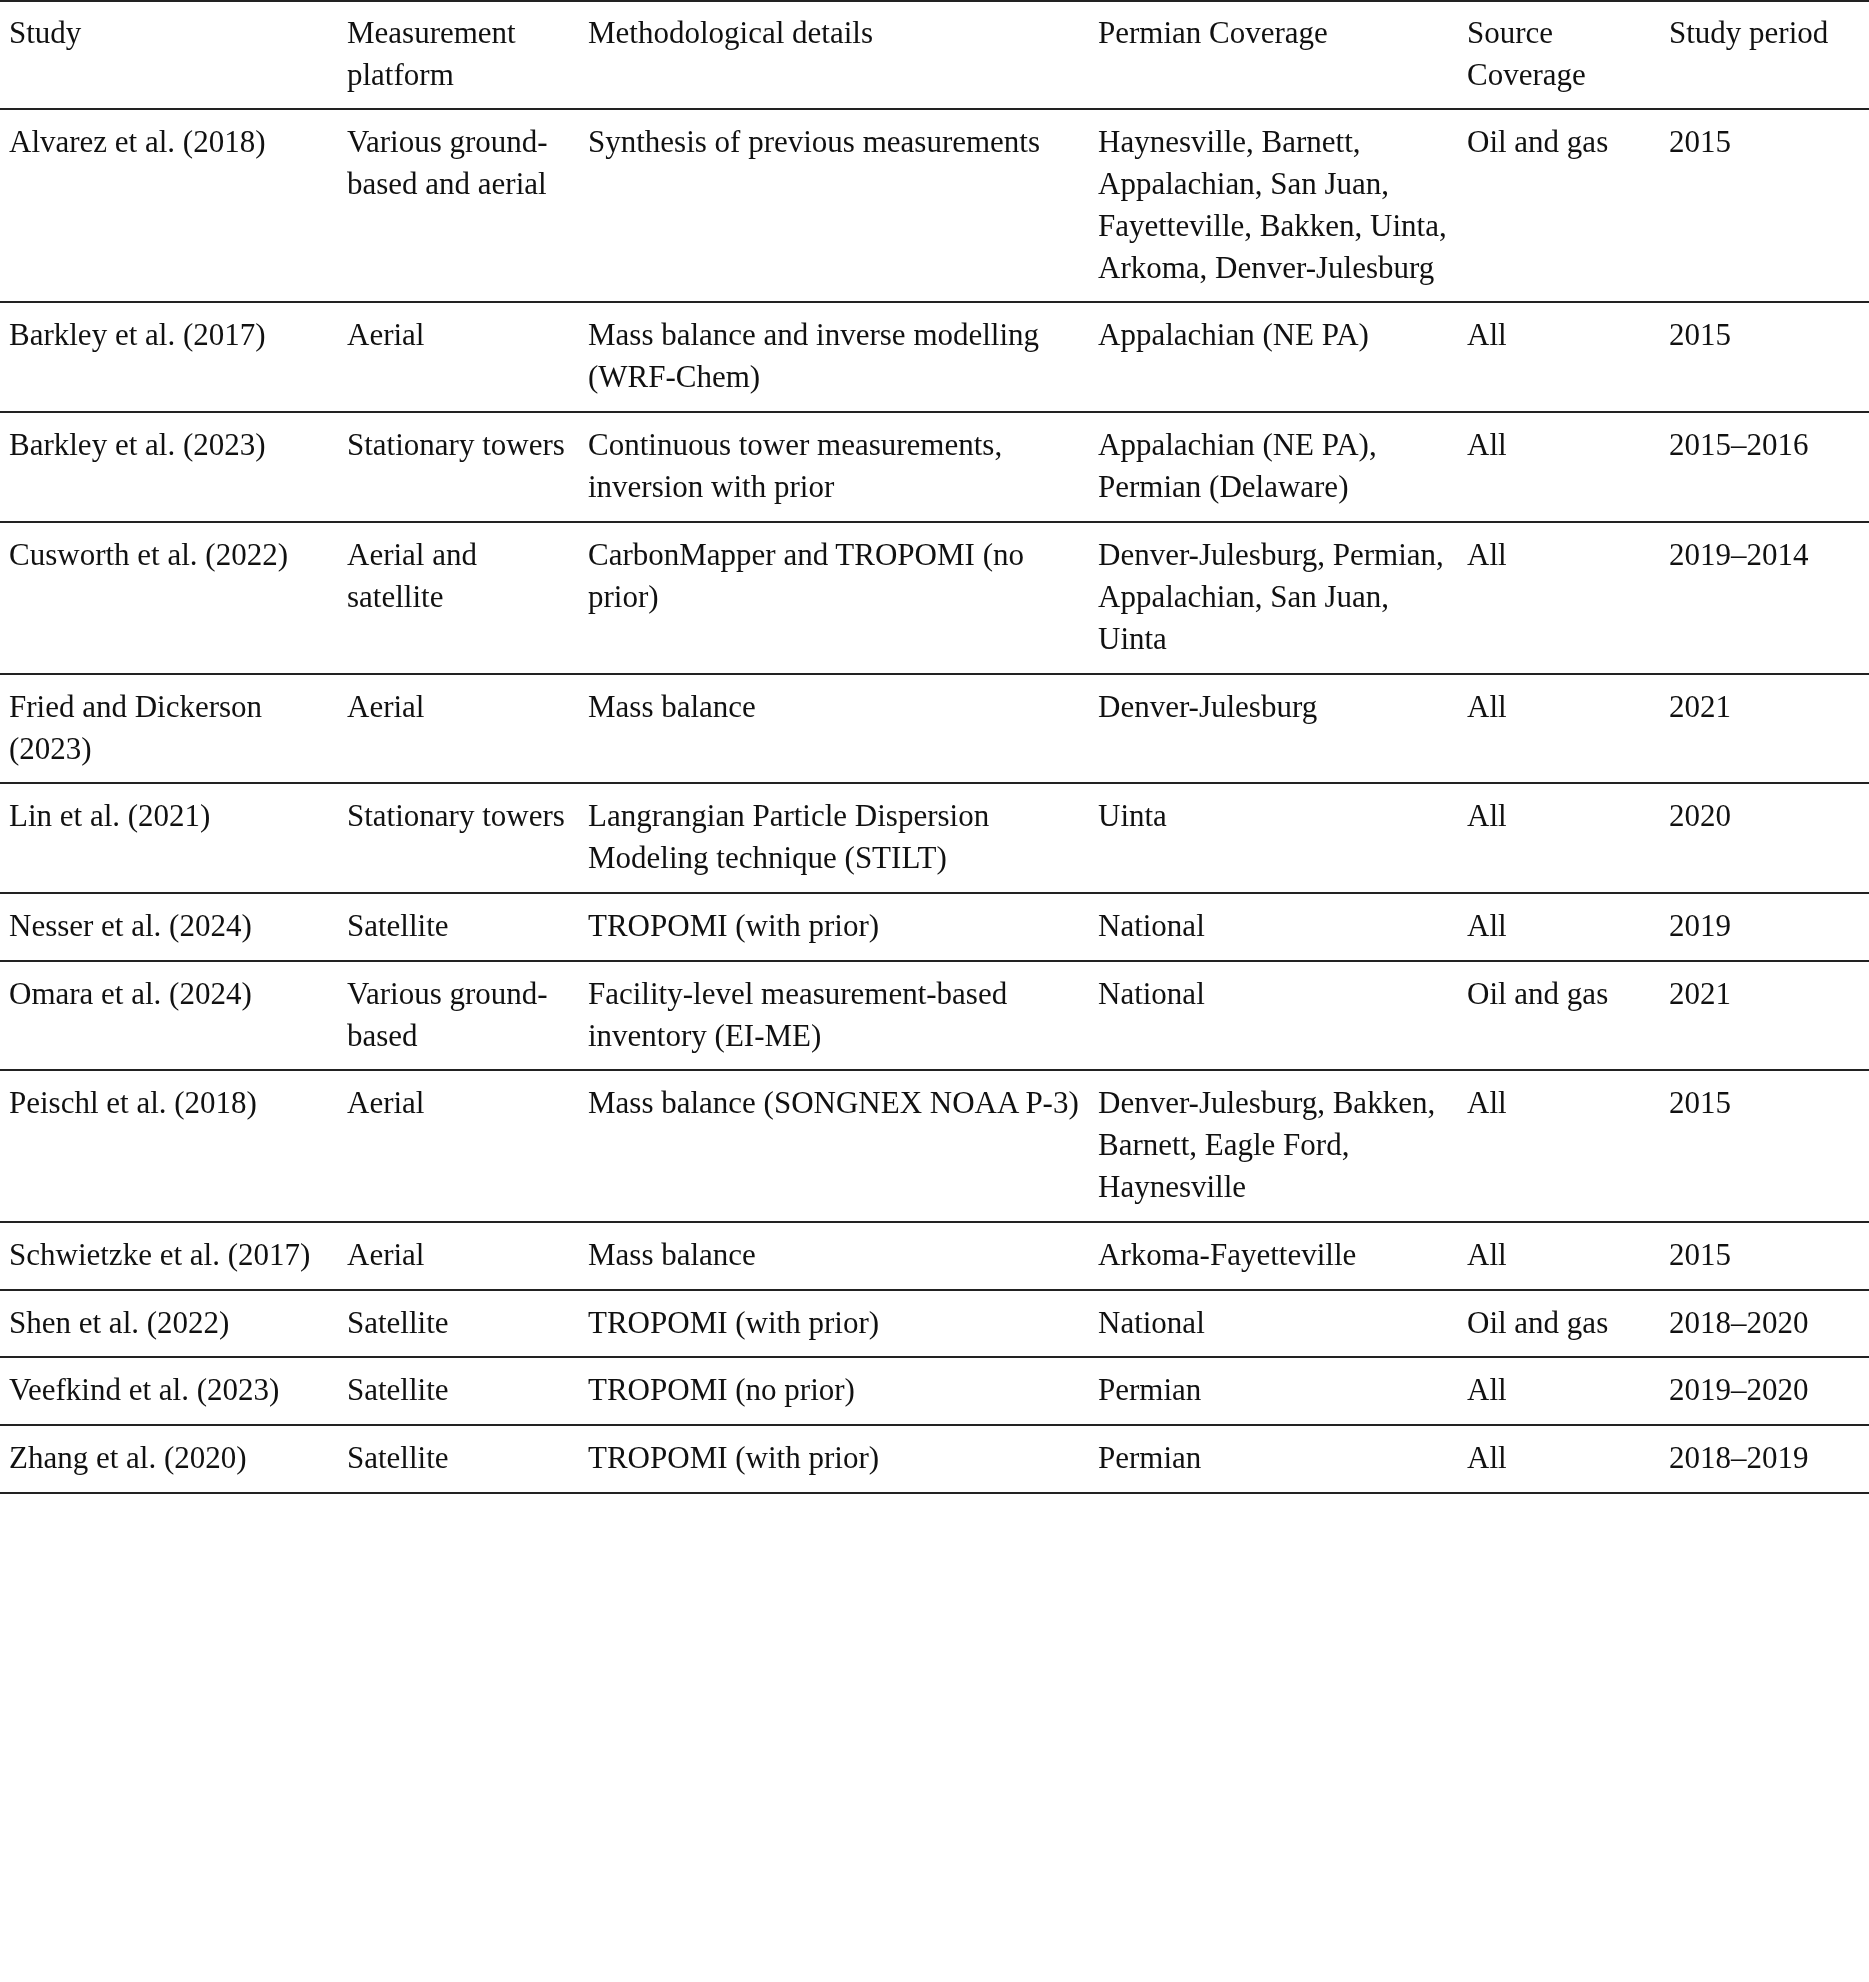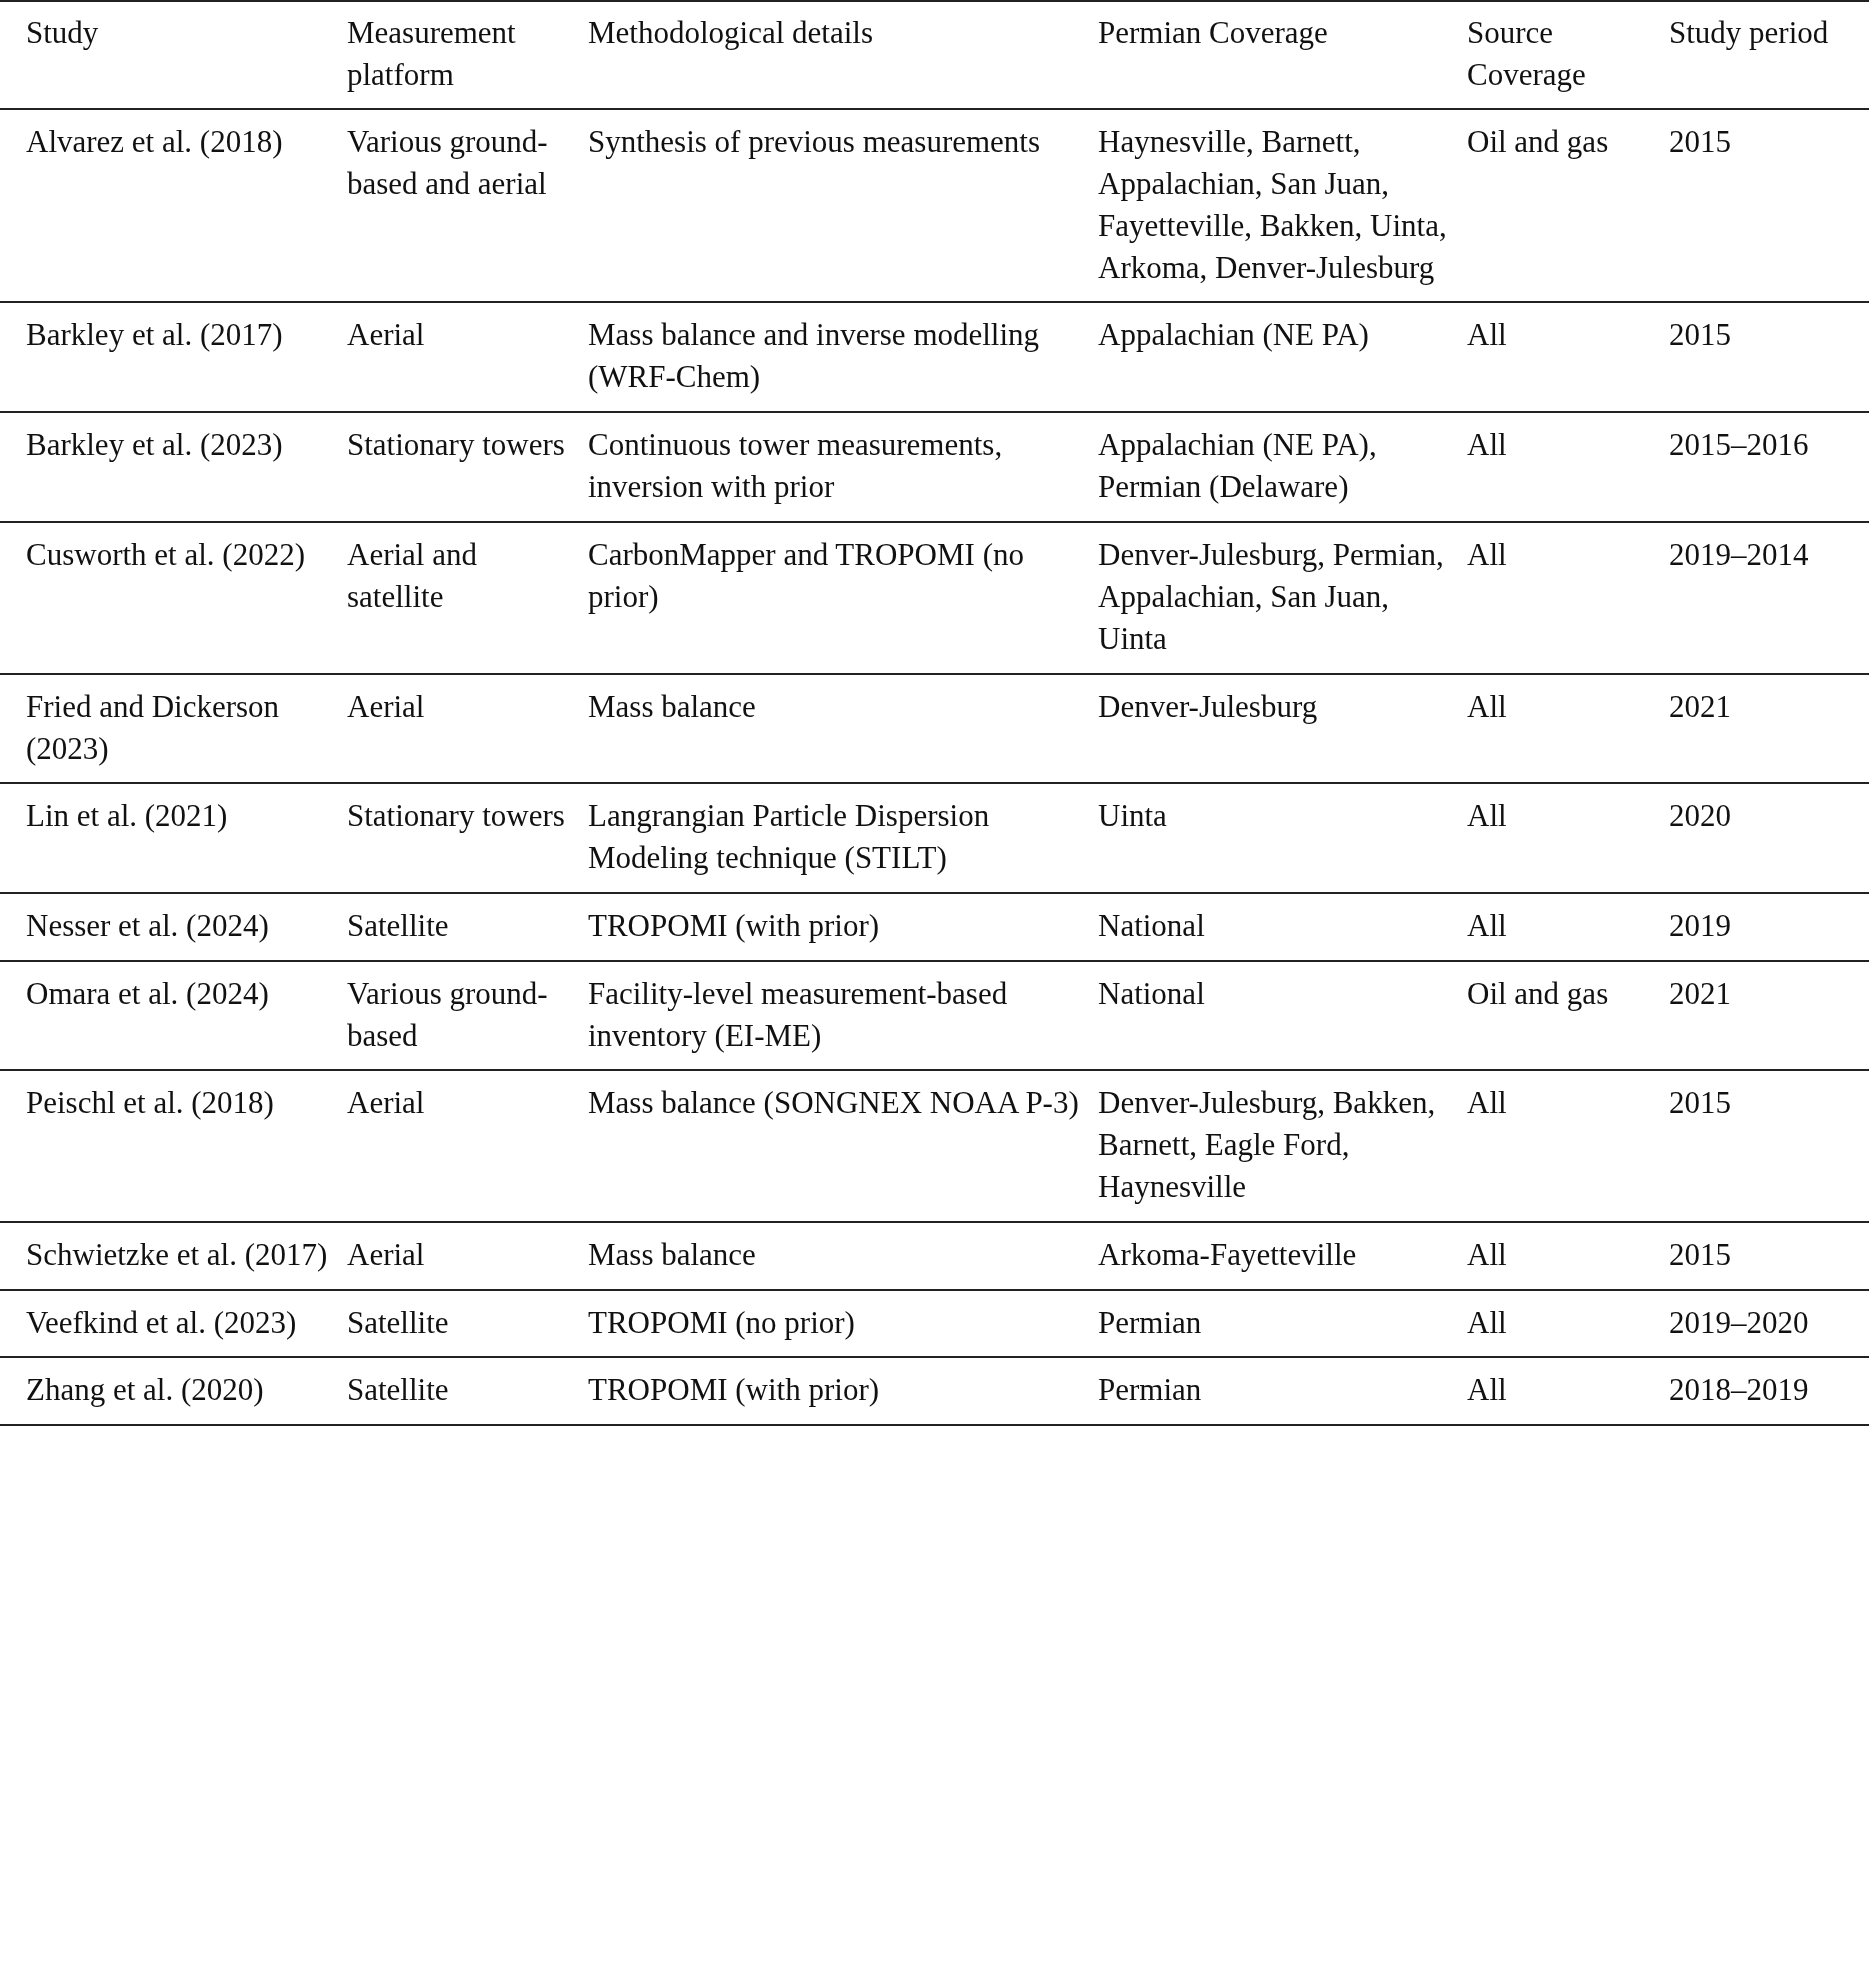--- a/index.html
+++ b/index.html
@@ -38,21 +38,21 @@
     table.studies th,
     table.studies td {
       text-align: left;
       vertical-align: top;
       font-weight: normal;
       padding: 11px 9px 12.7px 0;
       white-space: normal;
     }
     table.studies th:first-child,
     table.studies td:first-child {
-      padding-left: 26px;
+      padding-left: 9px;
     }
     table.studies th {
       padding-top: 10px;
       padding-bottom: 11.8px;
     }
   </style>
 </head>
 <body>
 
 <table class="studies">
@@ -149,20 +149,28 @@
     </tr>
     <tr>
       <td>Schwietzke et al. (2017)</td>
       <td>Aerial</td>
       <td>Mass balance</td>
       <td>Arkoma-Fayetteville</td>
       <td>All</td>
       <td>2015</td>
     </tr>
     <tr>
+      <td>Shen et al. (2022)</td>
+      <td>Satellite</td>
+      <td>TROPOMI (with prior)</td>
+      <td>National</td>
+      <td>Oil and gas</td>
+      <td>2018–2020</td>
+    </tr>
+    <tr>
       <td>Veefkind et al. (2023)</td>
       <td>Satellite</td>
       <td>TROPOMI (no prior)</td>
       <td>Permian</td>
       <td>All</td>
       <td>2019–2020</td>
     </tr>
     <tr>
       <td>Zhang et al. (2020)</td>
       <td>Satellite</td>

